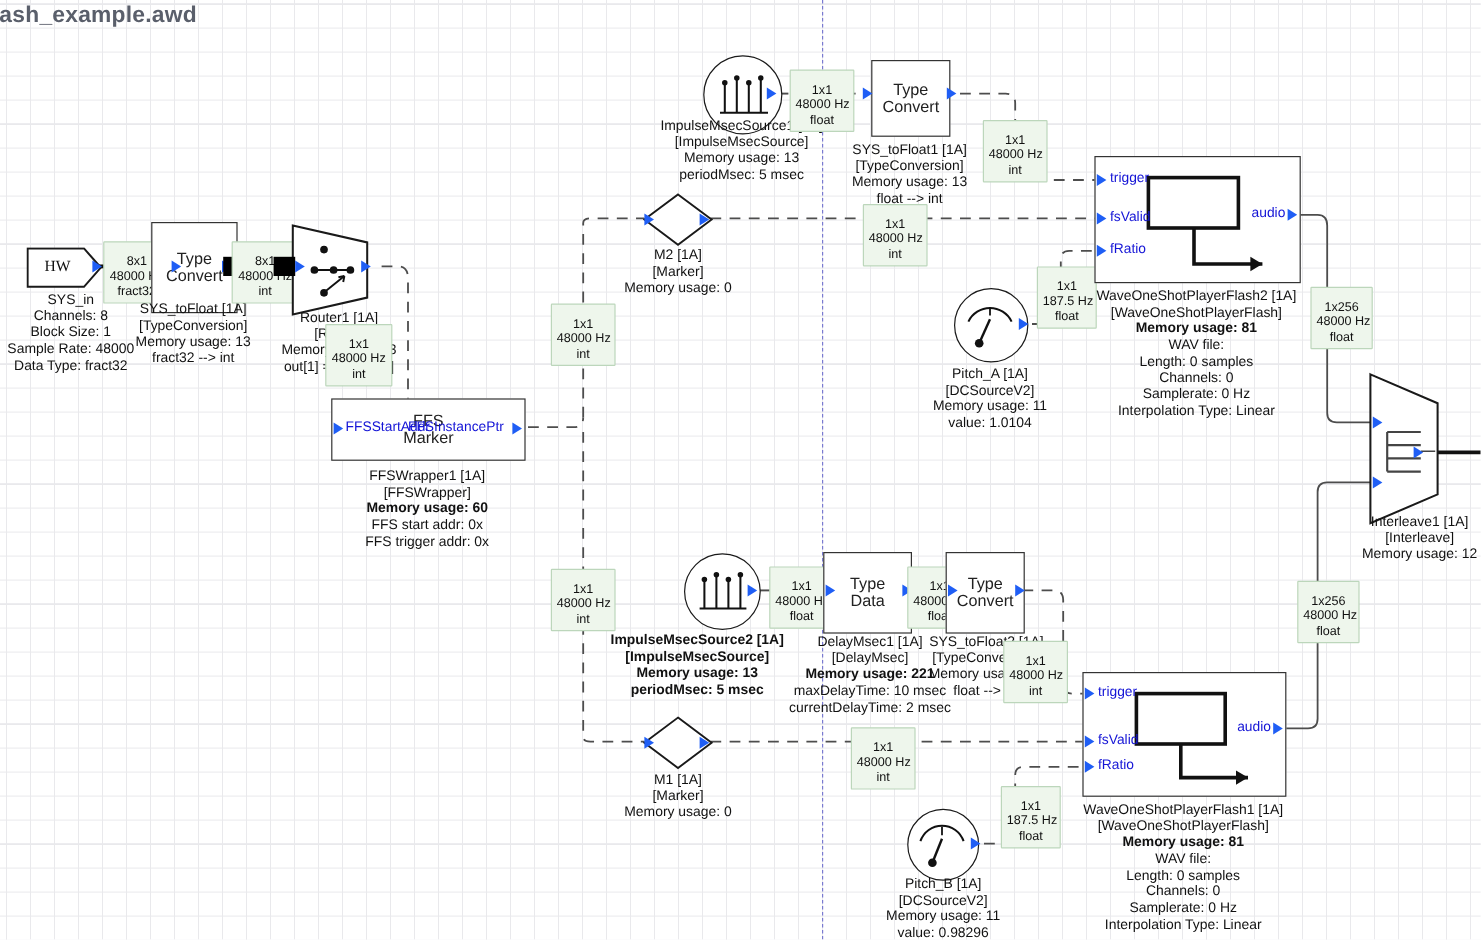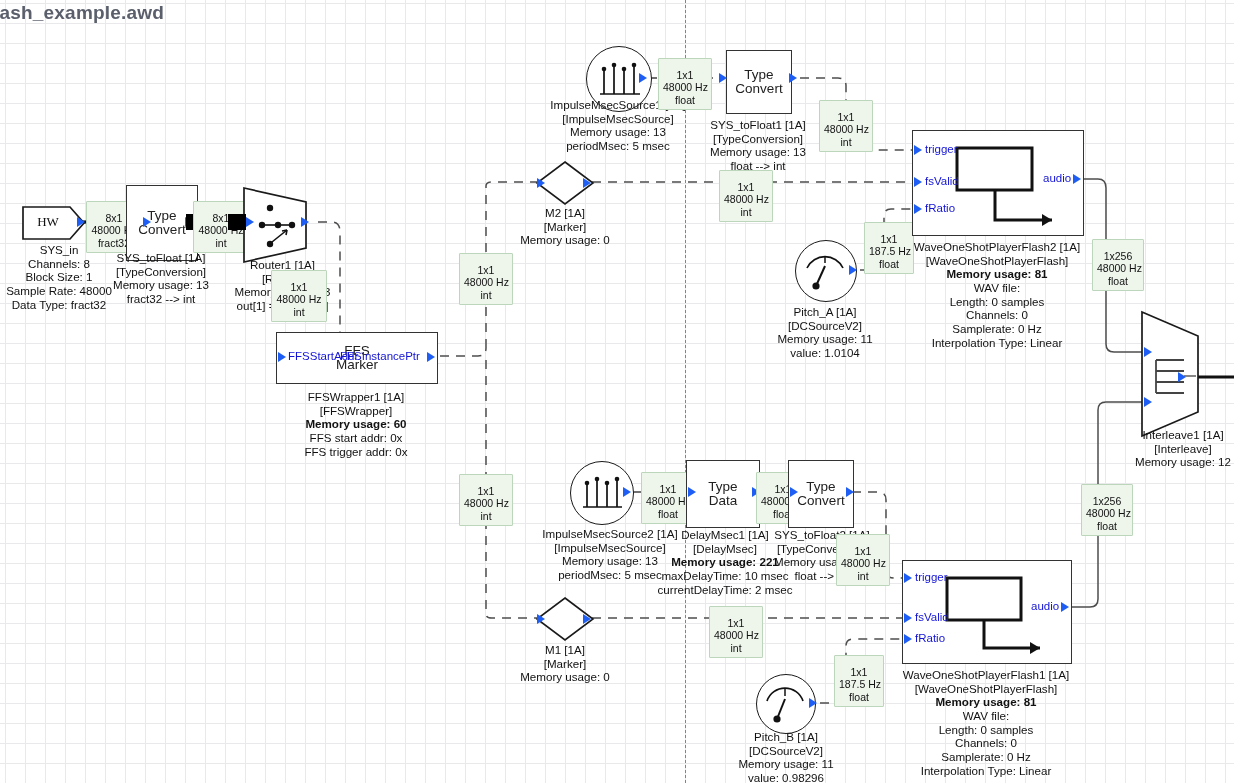--- a/index.html
+++ b/index.html
@@ -330,21 +330,21 @@
   <svg width="62" height="62" style="position:absolute;left:0;top:0;">
     <path d="M13,46 L52,46" stroke="#111" stroke-width="1.7" fill="none"></path>
     <path d="M17,46 L17,23 M27,46 L27,19 M37,46 L37,23 M47,46 L47,19" stroke="#111" stroke-width="1.7" fill="none"></path>
     <circle cx="17" cy="22" r="2.3" fill="#111"></circle>
     <circle cx="27" cy="18" r="2.3" fill="#111"></circle>
     <circle cx="37" cy="22" r="2.3" fill="#111"></circle>
     <circle cx="47" cy="18" r="2.3" fill="#111"></circle>
   </svg>
 </div>
 <div class="arrowin" style="left:623px;top:487px;"></div>
-<div class="caption" style="left:530px;top:527px;width:160px;">
+<div class="caption" style="left:501px;top:527px;width:160px;font-weight:bold;">
   <div>ImpulseMsecSource2 [1A]</div>
   <div>[ImpulseMsecSource]</div>
   <div>Memory usage: 13</div>
   <div>periodMsec: 5 msec</div>
 </div>
 <div class="sig" style="left:641px;top:472px;width:54px;">
   <div>1x1</div>
   <div>48000 Hz</div>
   <div>float</div>
 </div>

